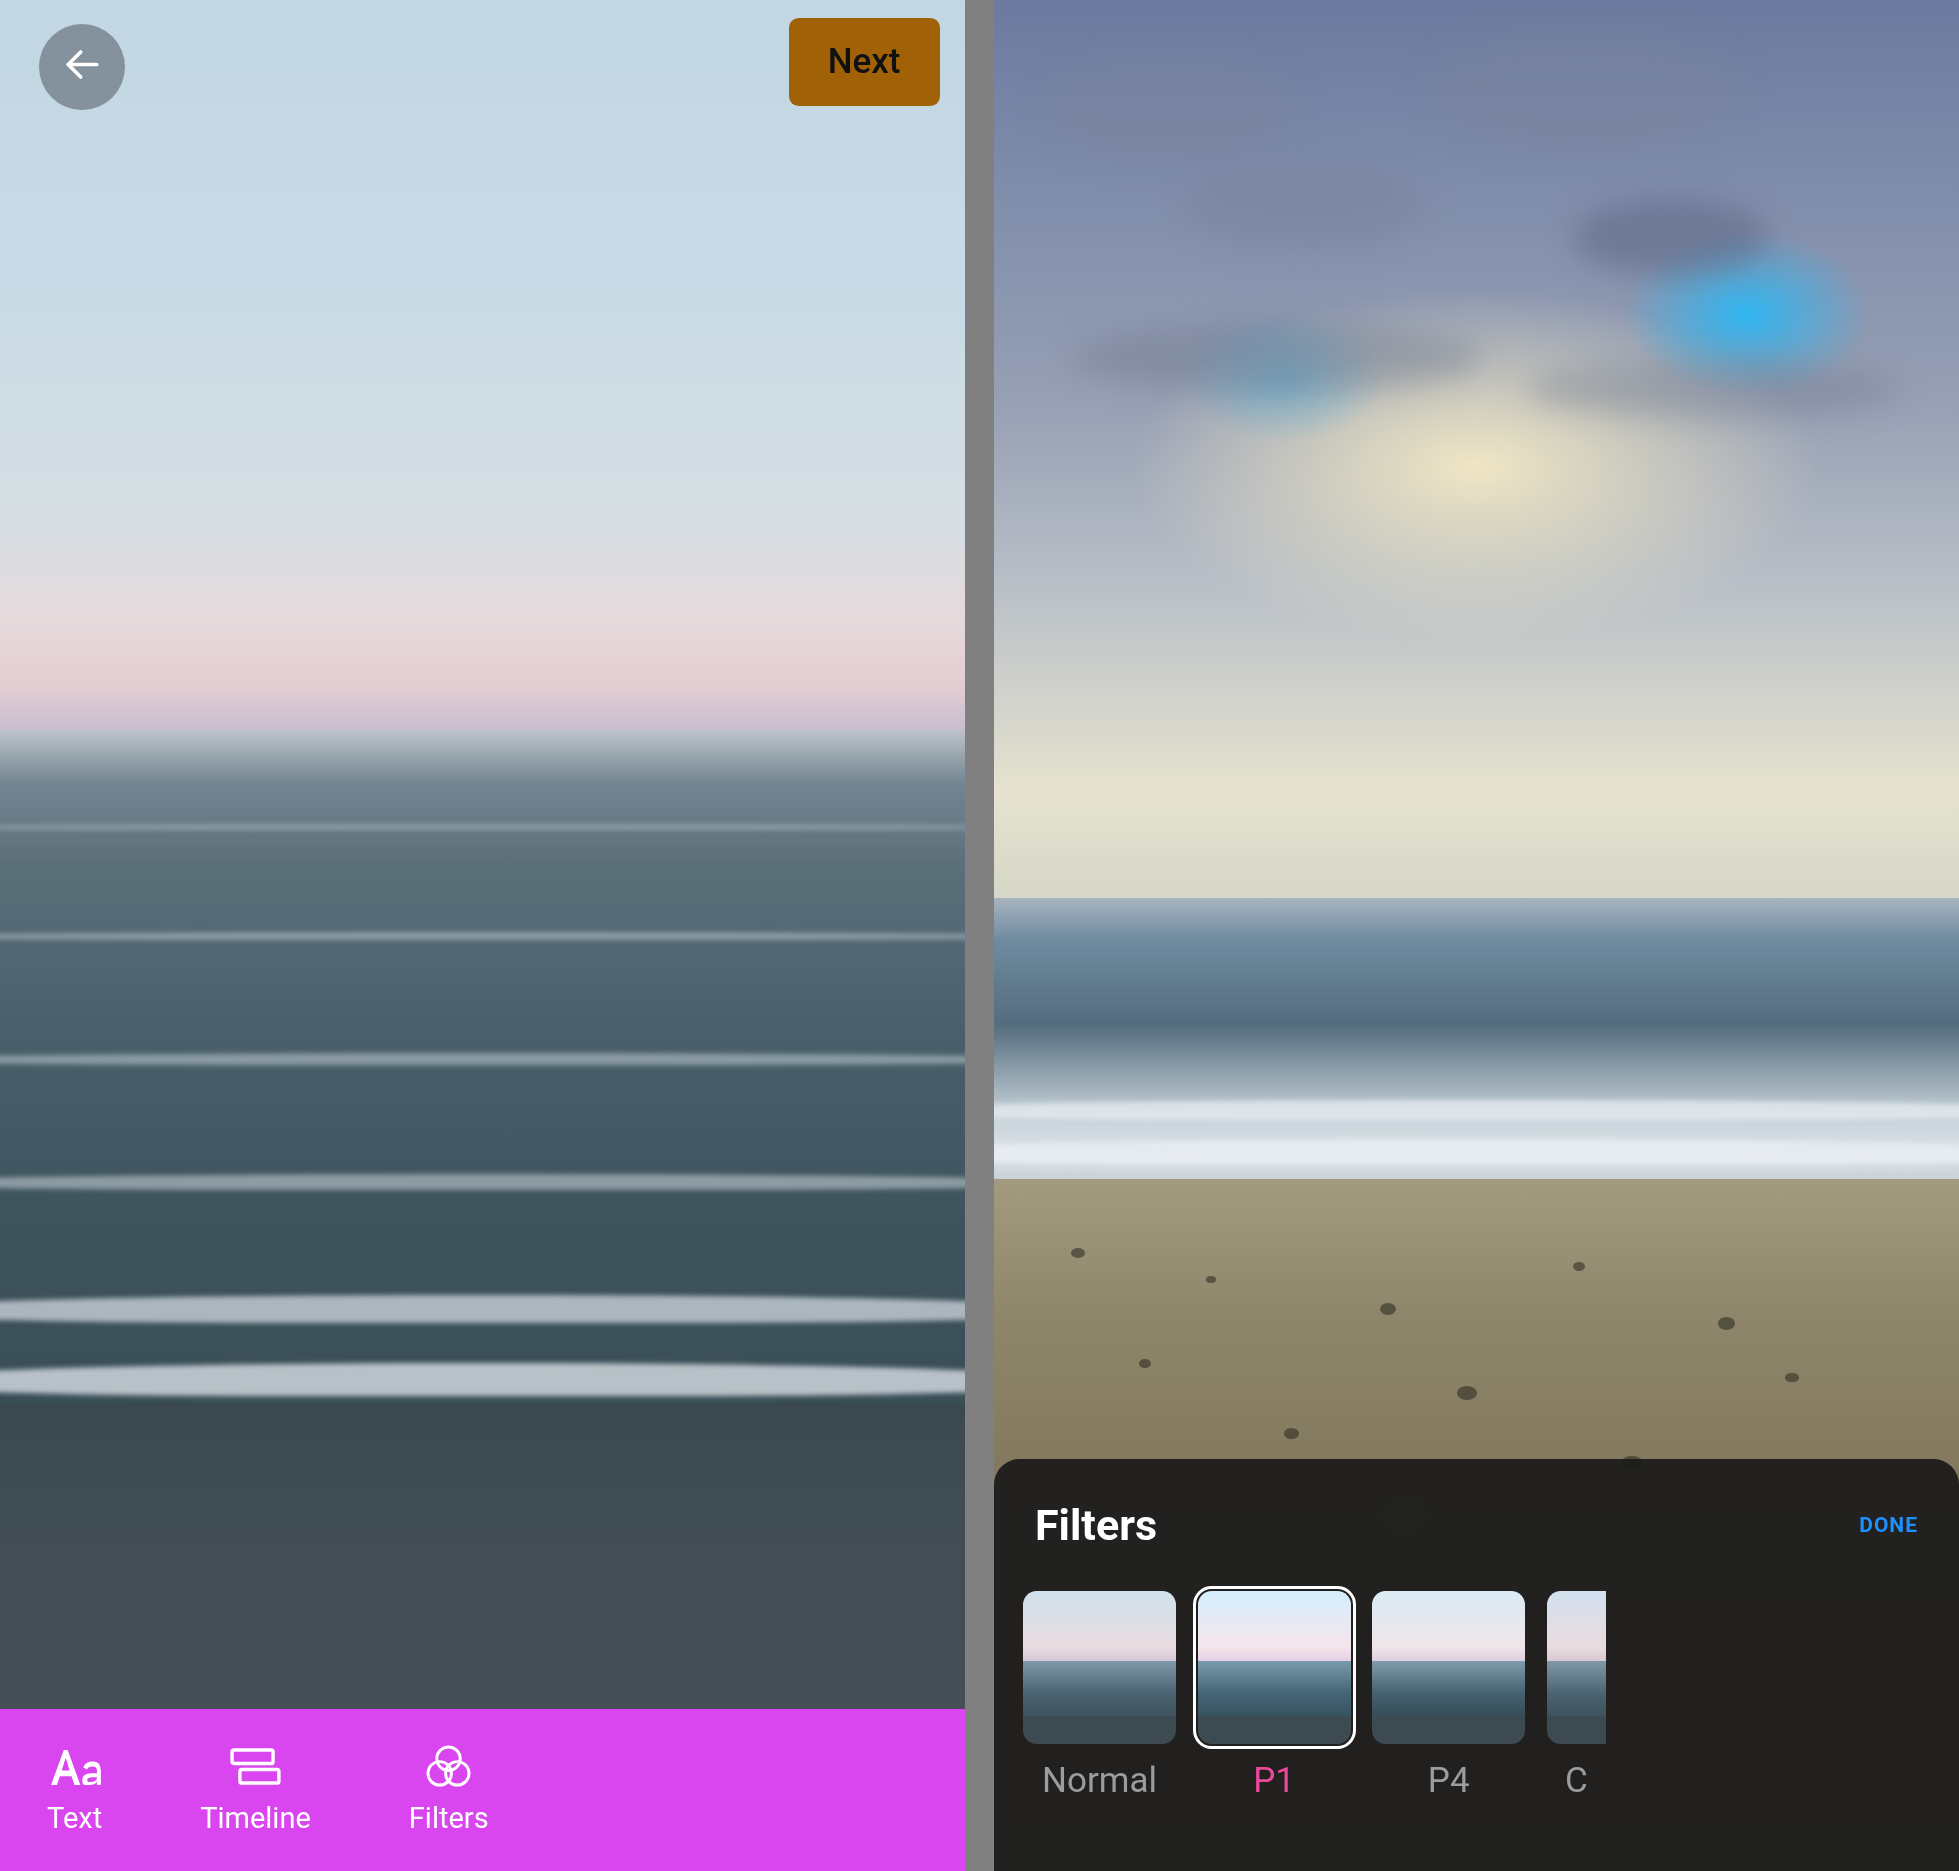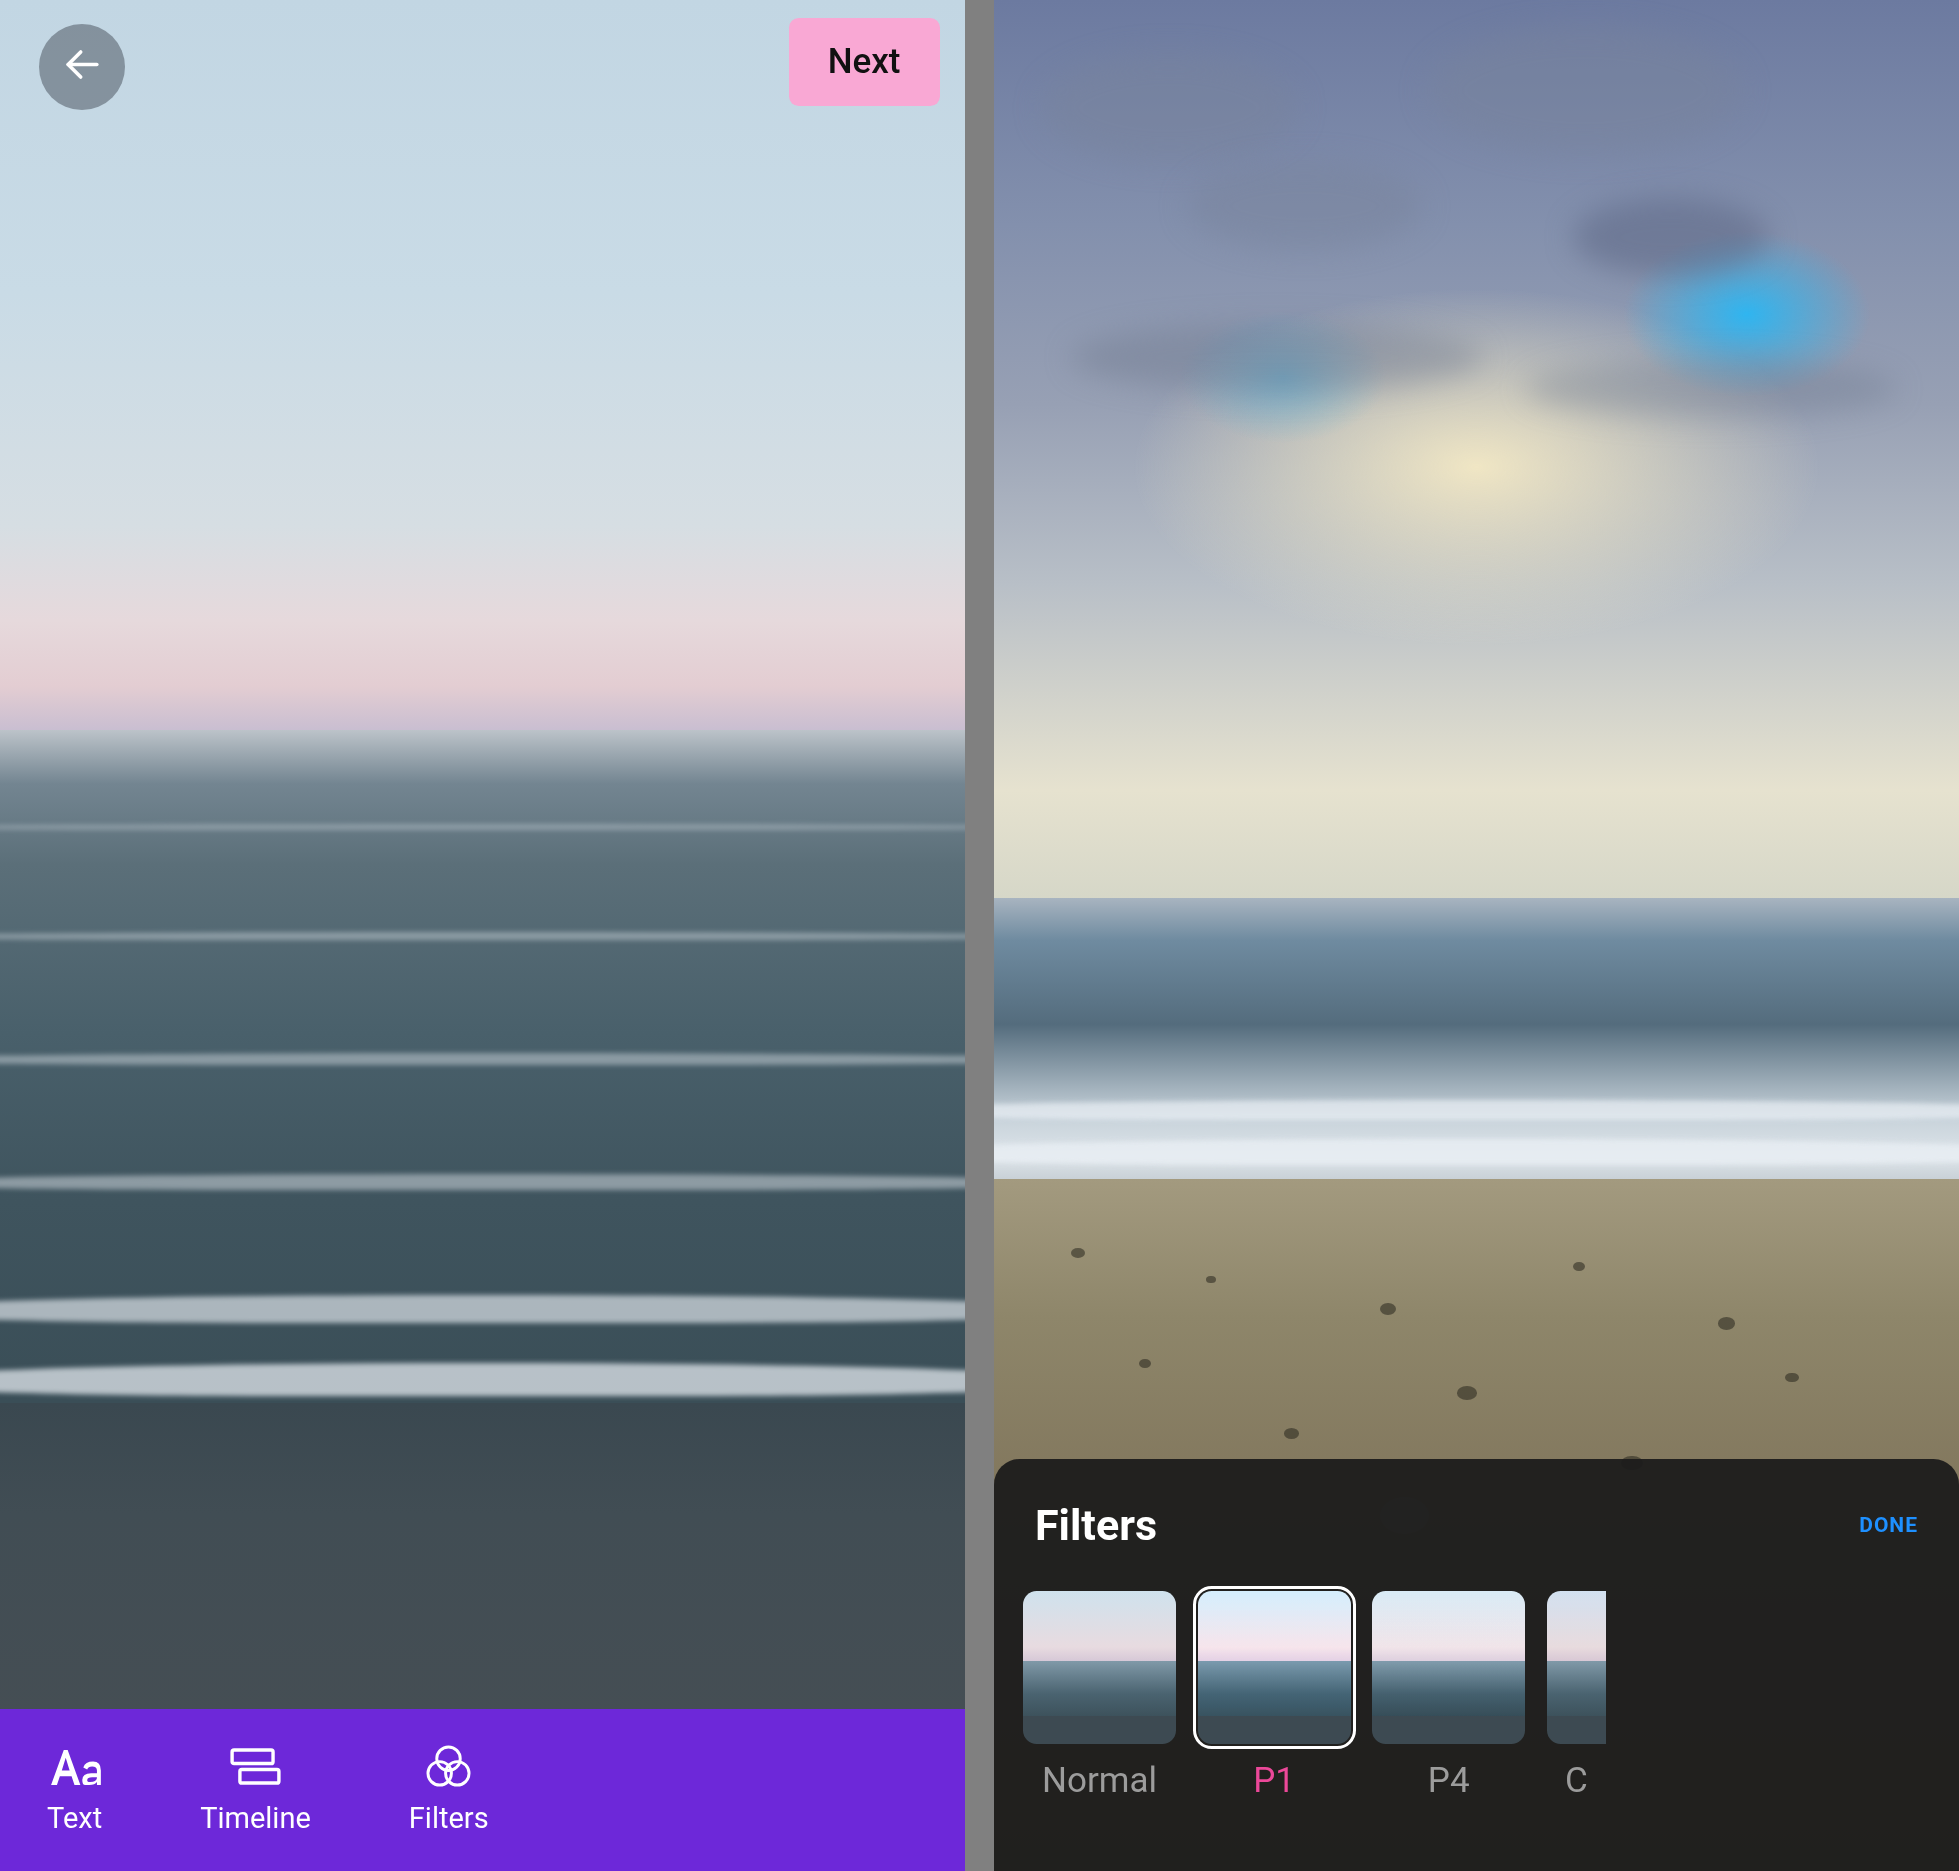--- a/index.html
+++ b/index.html
@@ -68,21 +68,21 @@
     height: 17%;
     background: linear-gradient(to bottom,
       #3a4850 0%,
       #414d54 35%,
       #454e54 100%);
   }
   .left-bottombar {
     position: absolute;
     left: 0; right: 0; bottom: 0;
     height: 162px;
-    background: #6d28d9;
+    background: #d946ef;
     display: flex;
     align-items: center;
     padding-left: 47px;
     gap: 98px;
     color: #fff;
   }
   .tool {
     display: flex;
     flex-direction: column;
     align-items: center;
@@ -112,21 +112,21 @@
     display: flex;
     align-items: center;
     justify-content: center;
     cursor: pointer;
   }
   .next-btn {
     position: absolute;
     top: 17.6px;
     right: 25.5px;
     padding: 23.5px 39px;
-    background: #f9a8d4;
+    background: #a16207;
     border-radius: 9.8px;
     font-size: 35px;
     font-weight: 500;
     color: #111;
     cursor: pointer;
   }
   
   .right-photo {
     position: absolute;
     inset: 0;

